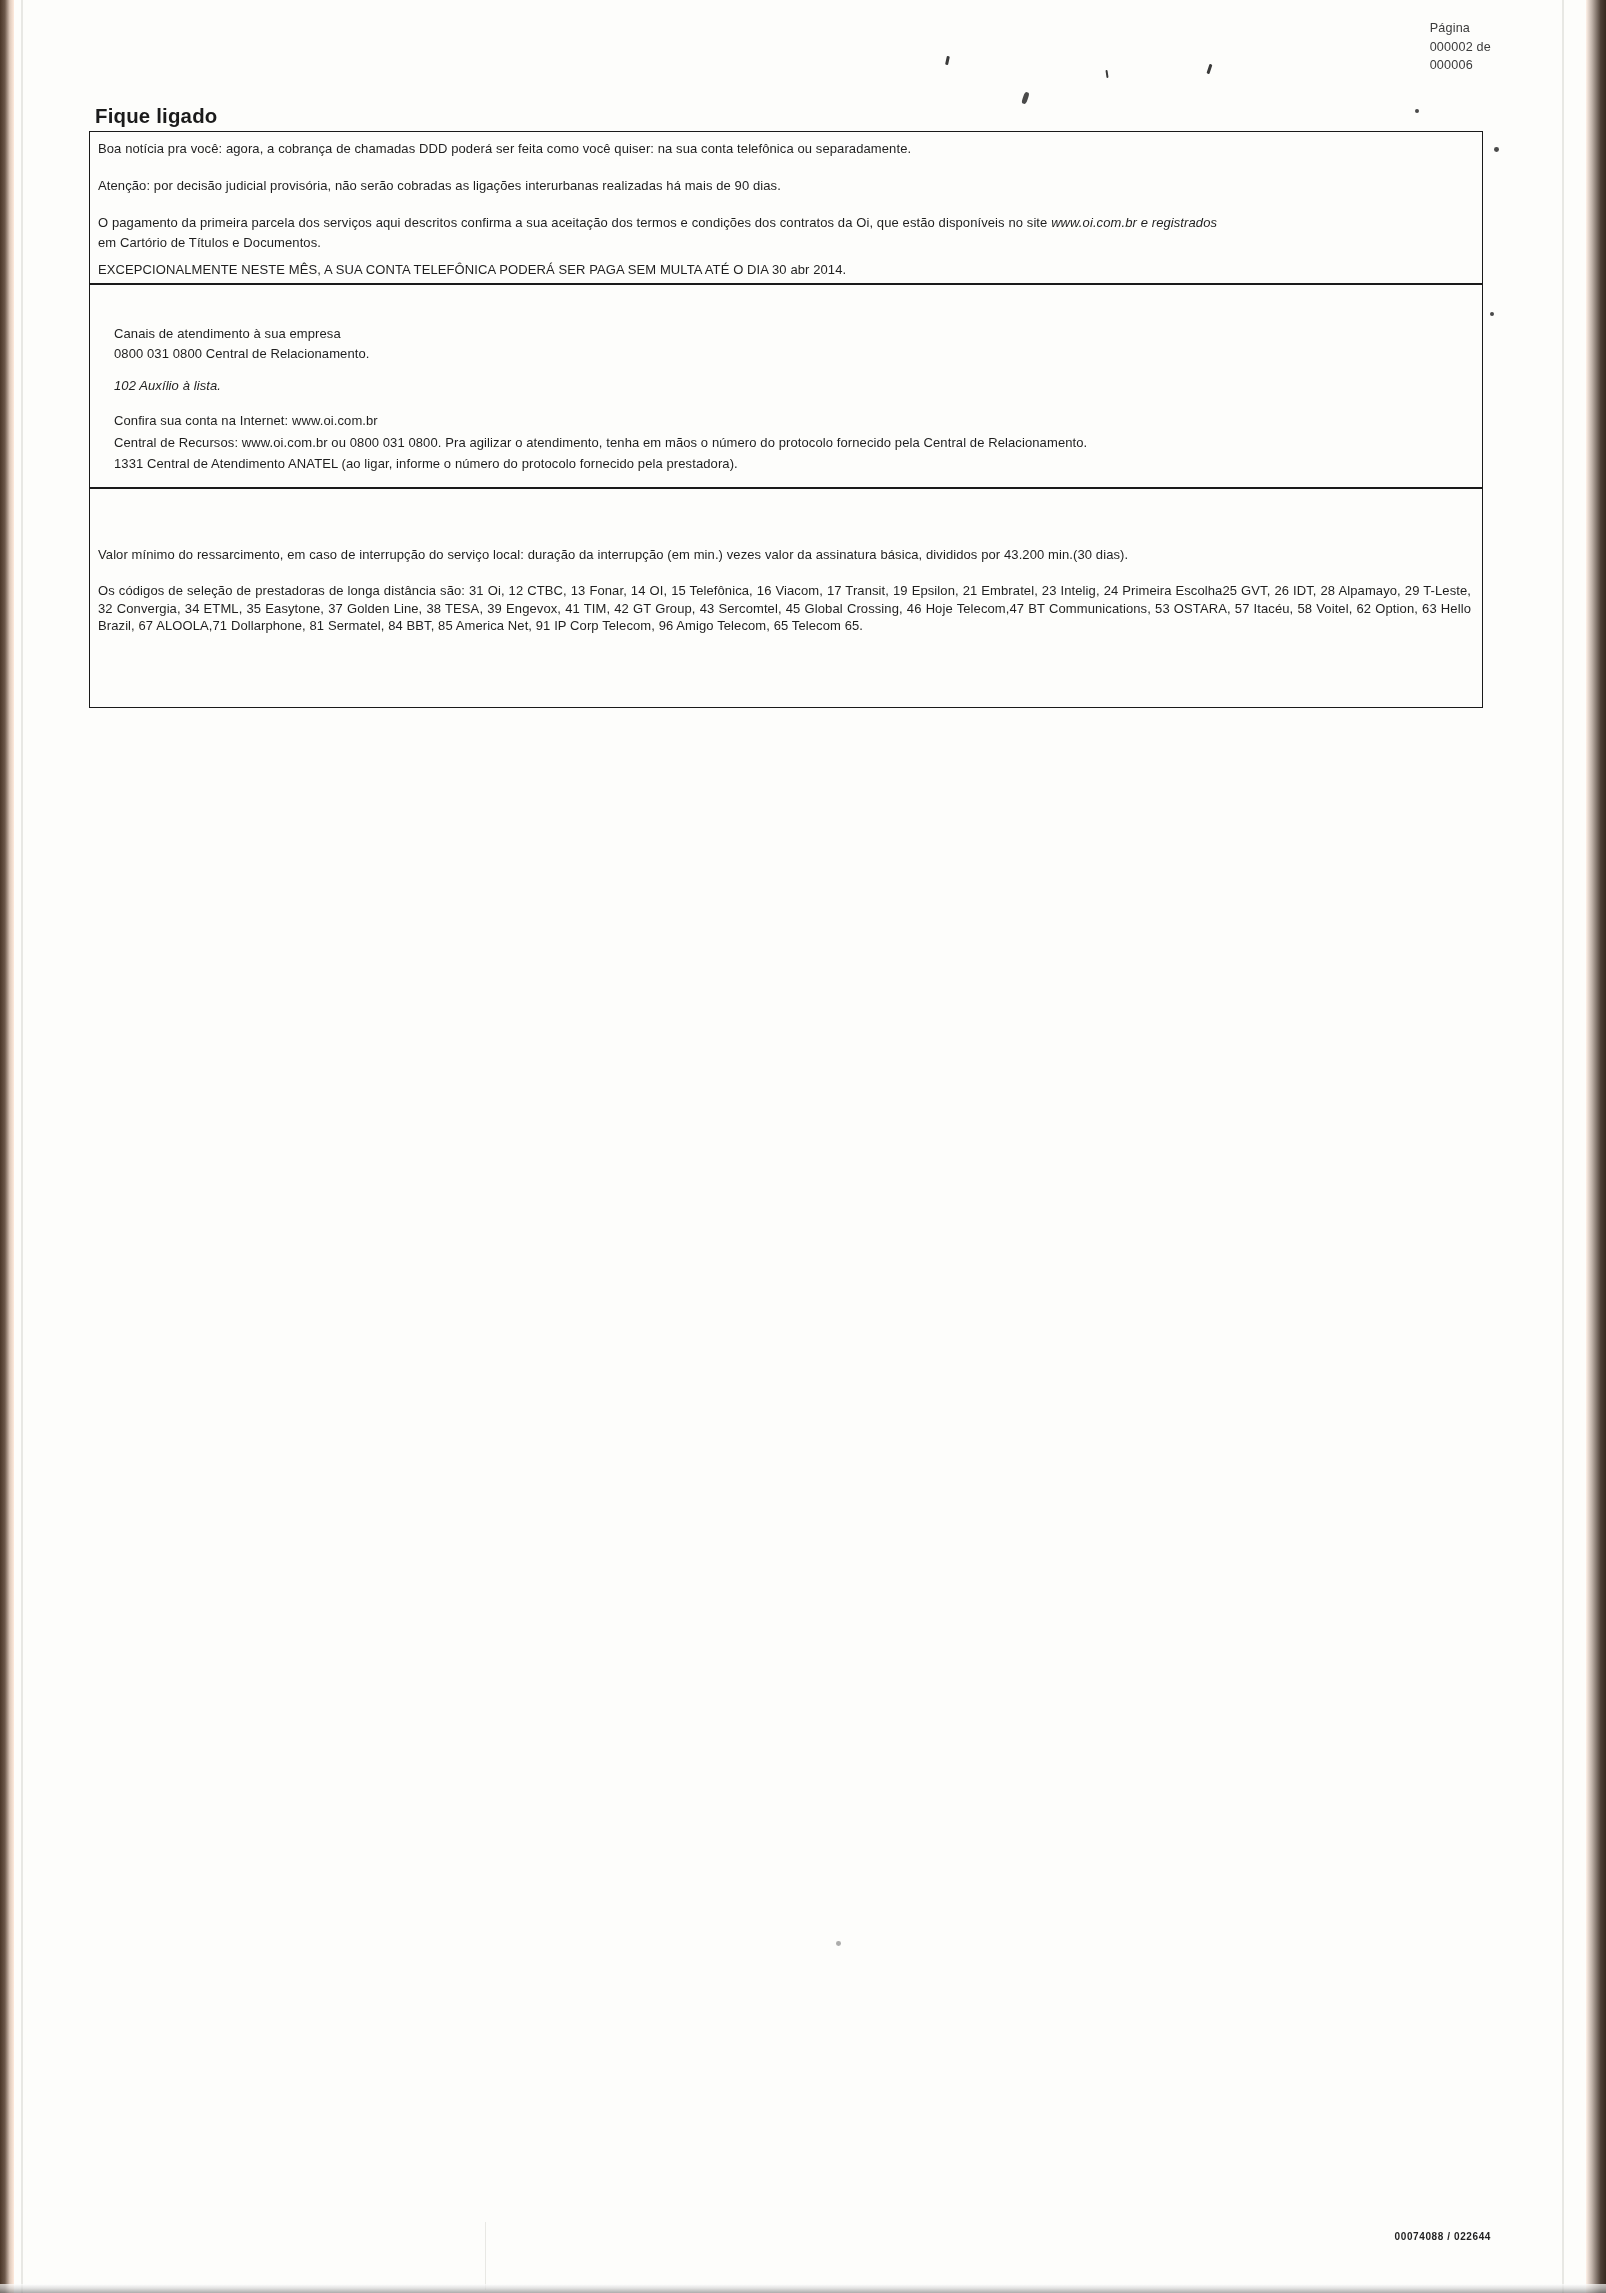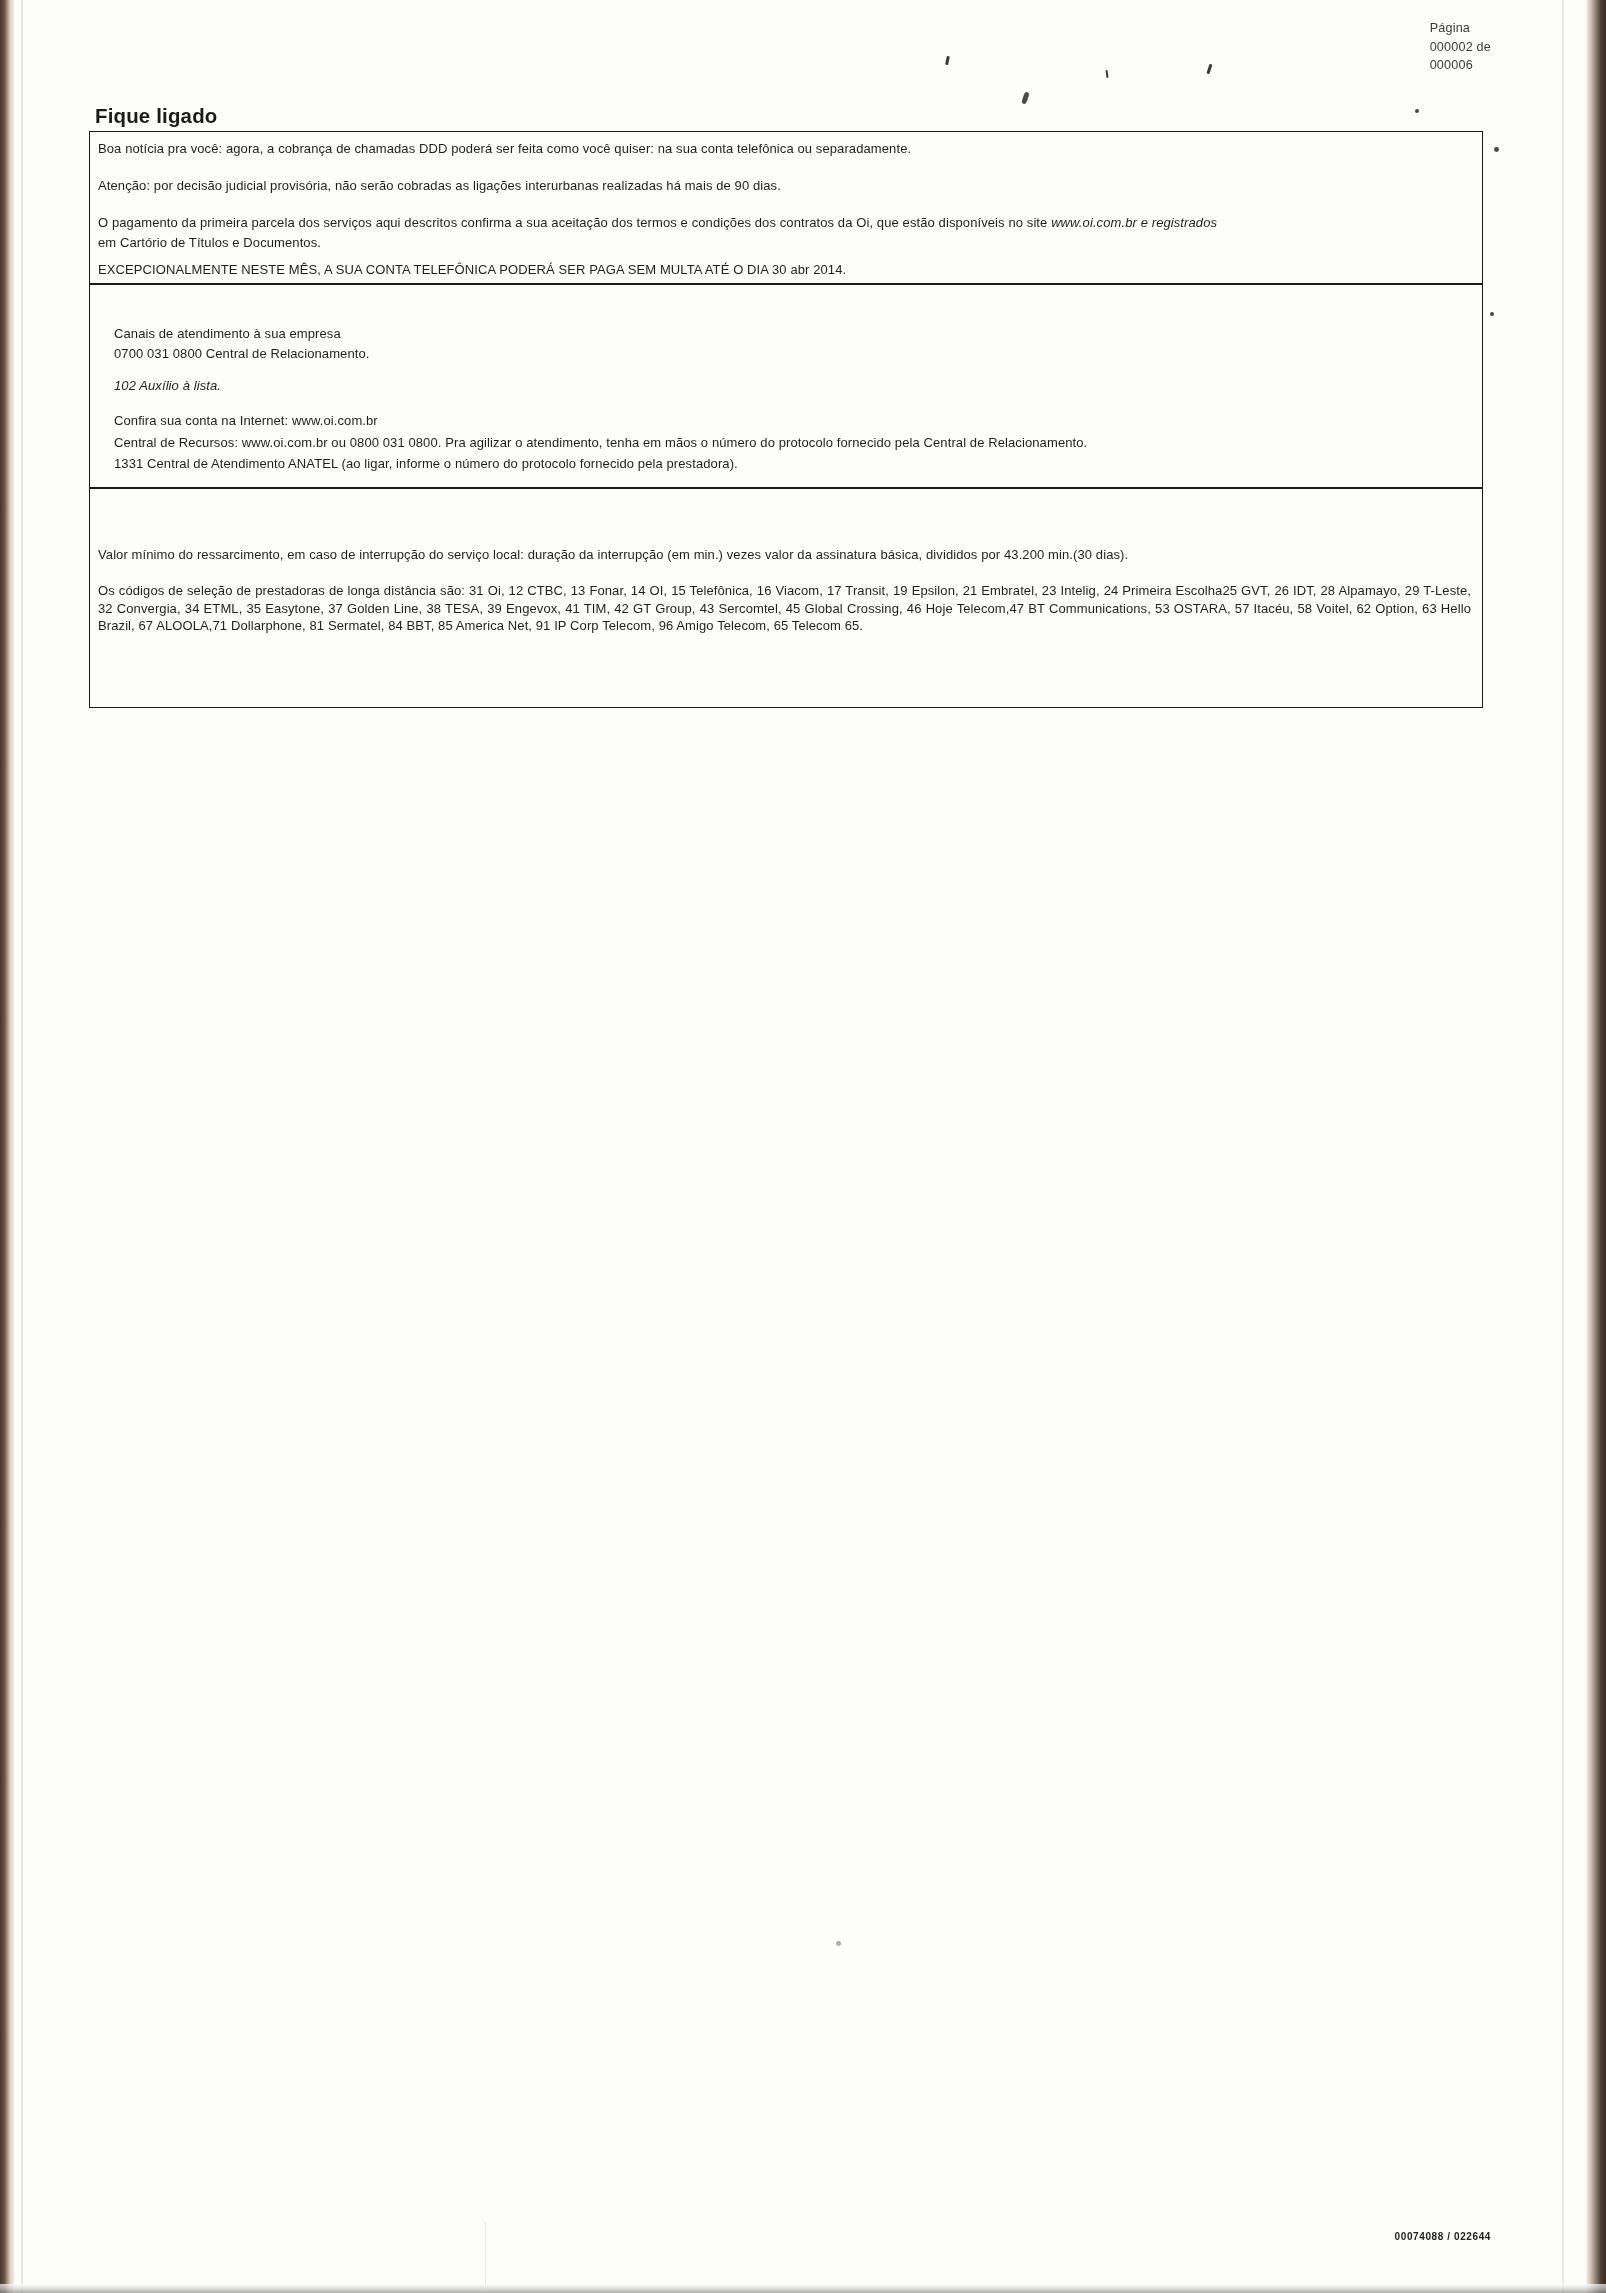--- a/index.html
+++ b/index.html
@@ -153,21 +153,21 @@
   <div class="para nj" style="left:98px; top:233px; width:1363px;">em Cartório de Títulos e Documentos.</div>
   <div class="para nj" style="left:98px; top:213px; width:1378px;">
     <span>O pagamento da primeira parcela dos serviços aqui descritos confirma a sua aceitação dos termos e condições dos contratos da Oi, que estão disponíveis no site </span><span class="ital">www.oi.com.br e registrados</span>
   </div>
 
   <div class="para nj" style="left:98px; top:260px; width:1363px;">EXCEPCIONALMENTE NESTE MÊS, A SUA CONTA TELEFÔNICA PODERÁ SER PAGA SEM MULTA ATÉ O DIA  30 abr 2014.</div>
 
   <div class="box" id="box-mid"></div>
 
   <div class="para nj" style="left:114px; top:324px; width:1339px;">Canais de atendimento à sua empresa</div>
-  <div class="para nj" style="left:114px; top:344px; width:1339px;">0700 031 0800 Central de Relacionamento.</div>
+  <div class="para nj" style="left:114px; top:344px; width:1339px;">0800 031 0800 Central de Relacionamento.</div>
   <div class="para nj" style="left:114px; top:376px; width:1339px;font-style:italic;">102 Auxílio à lista.</div>
   <div class="para nj" style="left:114px; top:411px; width:1339px;">Confira sua conta na Internet: www.oi.com.br</div>
   <div class="para nj" style="left:114px; top:433px; width:1349px;">Central de Recursos: www.oi.com.br ou 0800 031 0800. Pra agilizar o atendimento, tenha em mãos o número do protocolo fornecido pela Central de Relacionamento.</div>
   <div class="para nj" style="left:114px; top:454px; width:1349px;">1331 Central de Atendimento ANATEL (ao ligar, informe o número do protocolo fornecido pela prestadora).</div>
 
   <div class="box" id="box-bottom"></div>
 
 
   <div class="para nj" style="left:98px; top:545px; width:1368px;">Valor mínimo do ressarcimento, em caso de interrupção do serviço local: duração da interrupção (em min.) vezes valor da assinatura básica, divididos por 43.200 min.(30 dias).</div>
 

